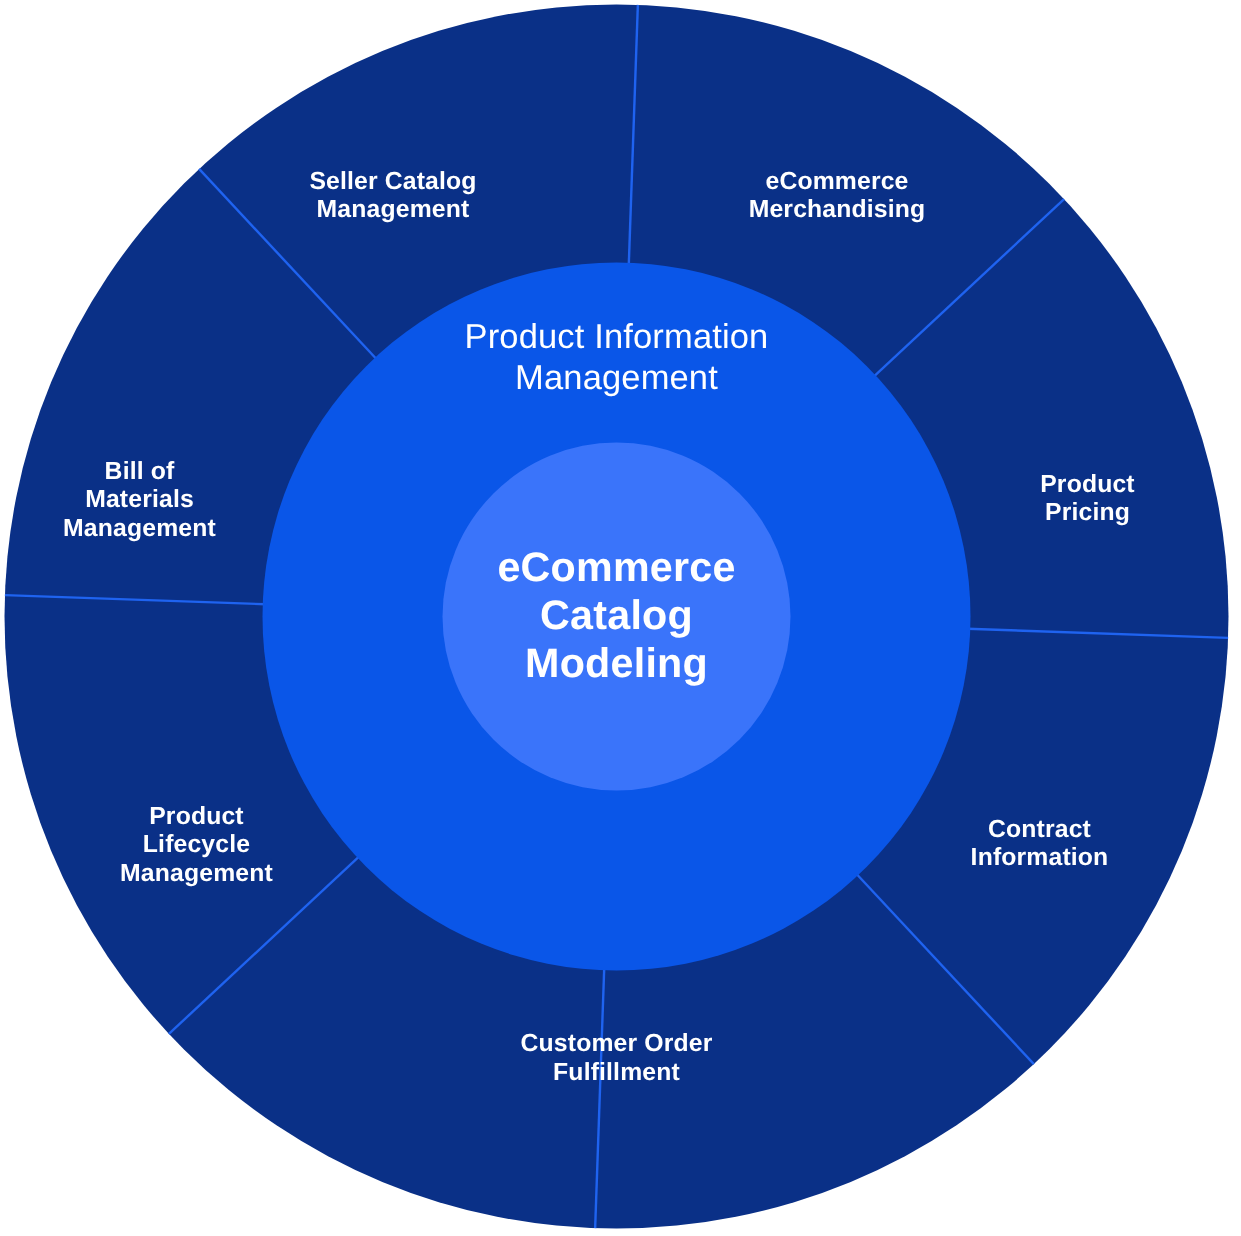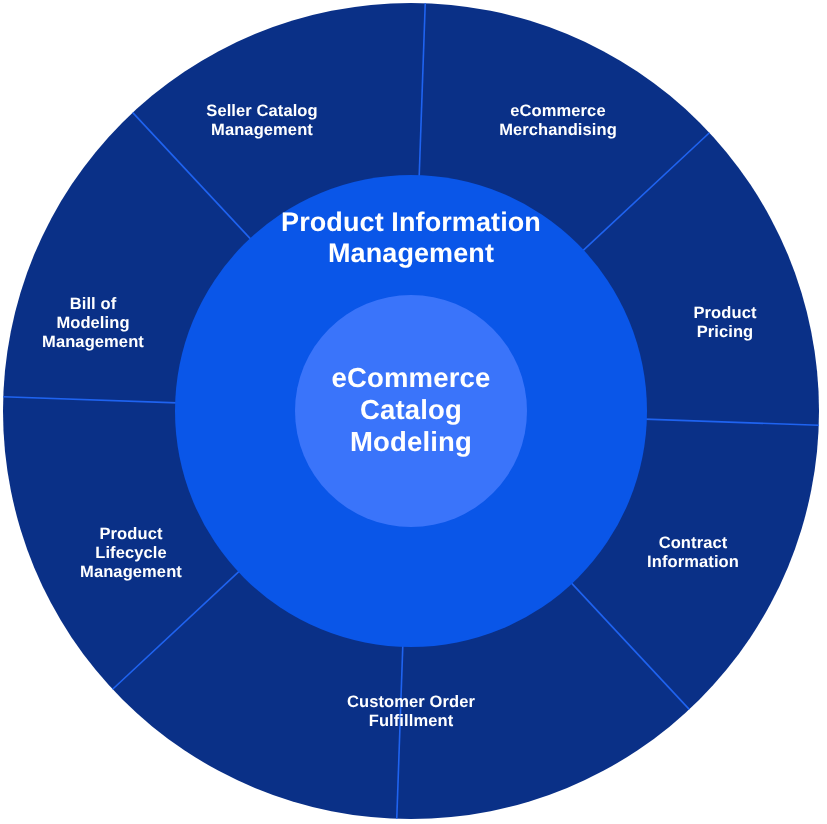--- a/index.html
+++ b/index.html
@@ -3,22 +3,22 @@
 <meta charset="utf-8">
 <style>
   html,body{margin:0;padding:0;background:#ffffff;}
   body{width:827px;height:824px;overflow:hidden;
        font-family:"Liberation Sans","DejaVu Sans",sans-serif;}
   #stage{position:relative;width:827px;height:824px;background:#fff;}
   #wheel{position:absolute;left:0;top:0;width:827px;height:824px;}
   .lbl{position:absolute;color:#ffffff;text-align:center;
        line-height:1.16;white-space:pre-line;pointer-events:none;
        text-rendering:geometricPrecision;}
-  .outer-lbl{font-size:16.5px;font-weight:700;letter-spacing:.1px;}
-  .mid-lbl{font-size:27px;font-weight:700;letter-spacing:.1px;}
+  .outer-lbl{font-size:16.5px;font-weight:700;letter-spacing:.1px;margin-top:10px;}
+  .mid-lbl{font-size:23px;font-weight:400;letter-spacing:.1px;}
   .core-lbl{font-size:27.5px;font-weight:700;letter-spacing:.15px;}
   .ctr{transform:translate(-50%,-50%);}
 </style>
 </head>
 <body>
 
 <div id="stage">
 
   <svg id="wheel" viewBox="0 0 827 824">
     <circle cx="411" cy="411" r="408" fill="#0a3087"></circle>
@@ -48,24 +48,24 @@
 
   <div class="lbl outer-lbl ctr" style="left:558px;top:121px;width:200px;">eCommerce
 Merchandising</div>
 
   <div class="lbl outer-lbl ctr" style="left:725px;top:323px;width:160px;">Product
 Pricing</div>
 
   <div class="lbl outer-lbl ctr" style="left:693px;top:553px;width:180px;">Contract
 Information</div>
 
-  <div class="lbl outer-lbl ctr" style="left:411px;top:712px;width:220px;">Customer Order
+  <div class="lbl outer-lbl ctr" style="left:411px;top:696px;width:220px;">Customer Order
 Fulfillment</div>
 
   <div class="lbl outer-lbl ctr" style="left:131px;top:554px;width:180px;">Product
 Lifecycle
 Management</div>
 
   <div class="lbl outer-lbl ctr" style="left:93px;top:324px;width:180px;">Bill of
-Modeling
+Materials
 Management</div>
 
 </div>
 
 </body></html>

